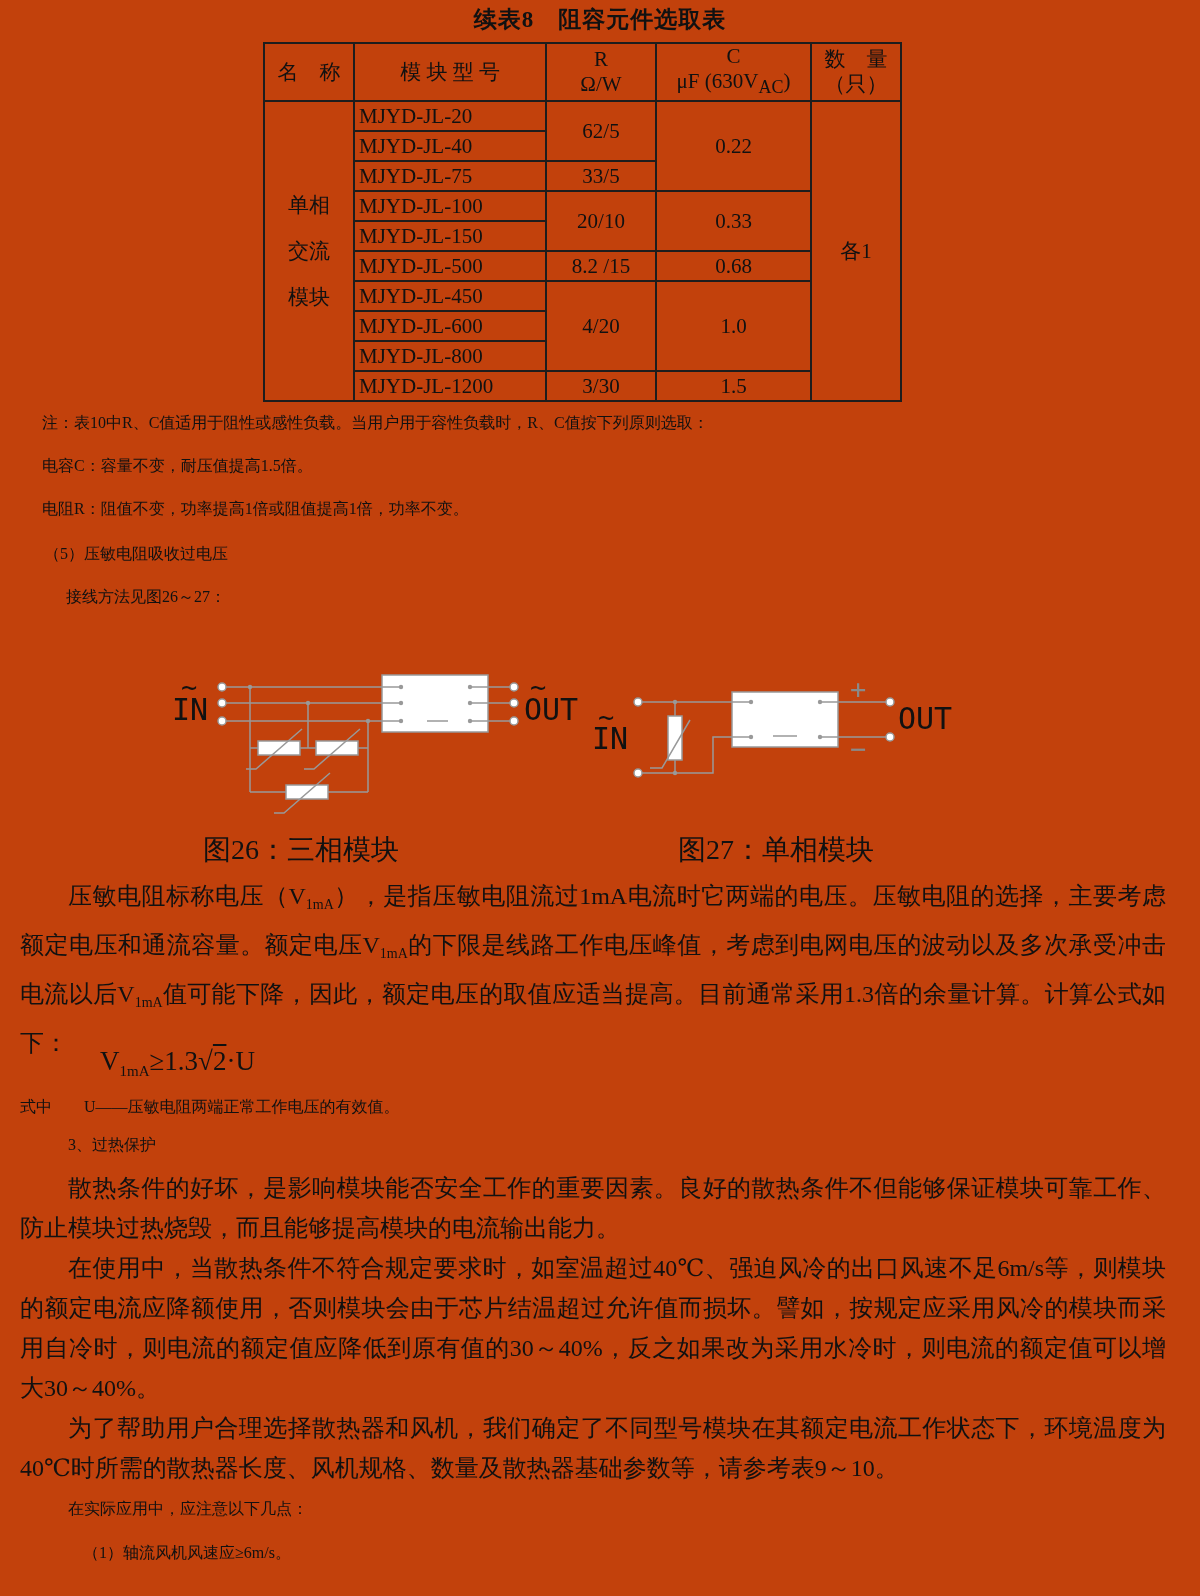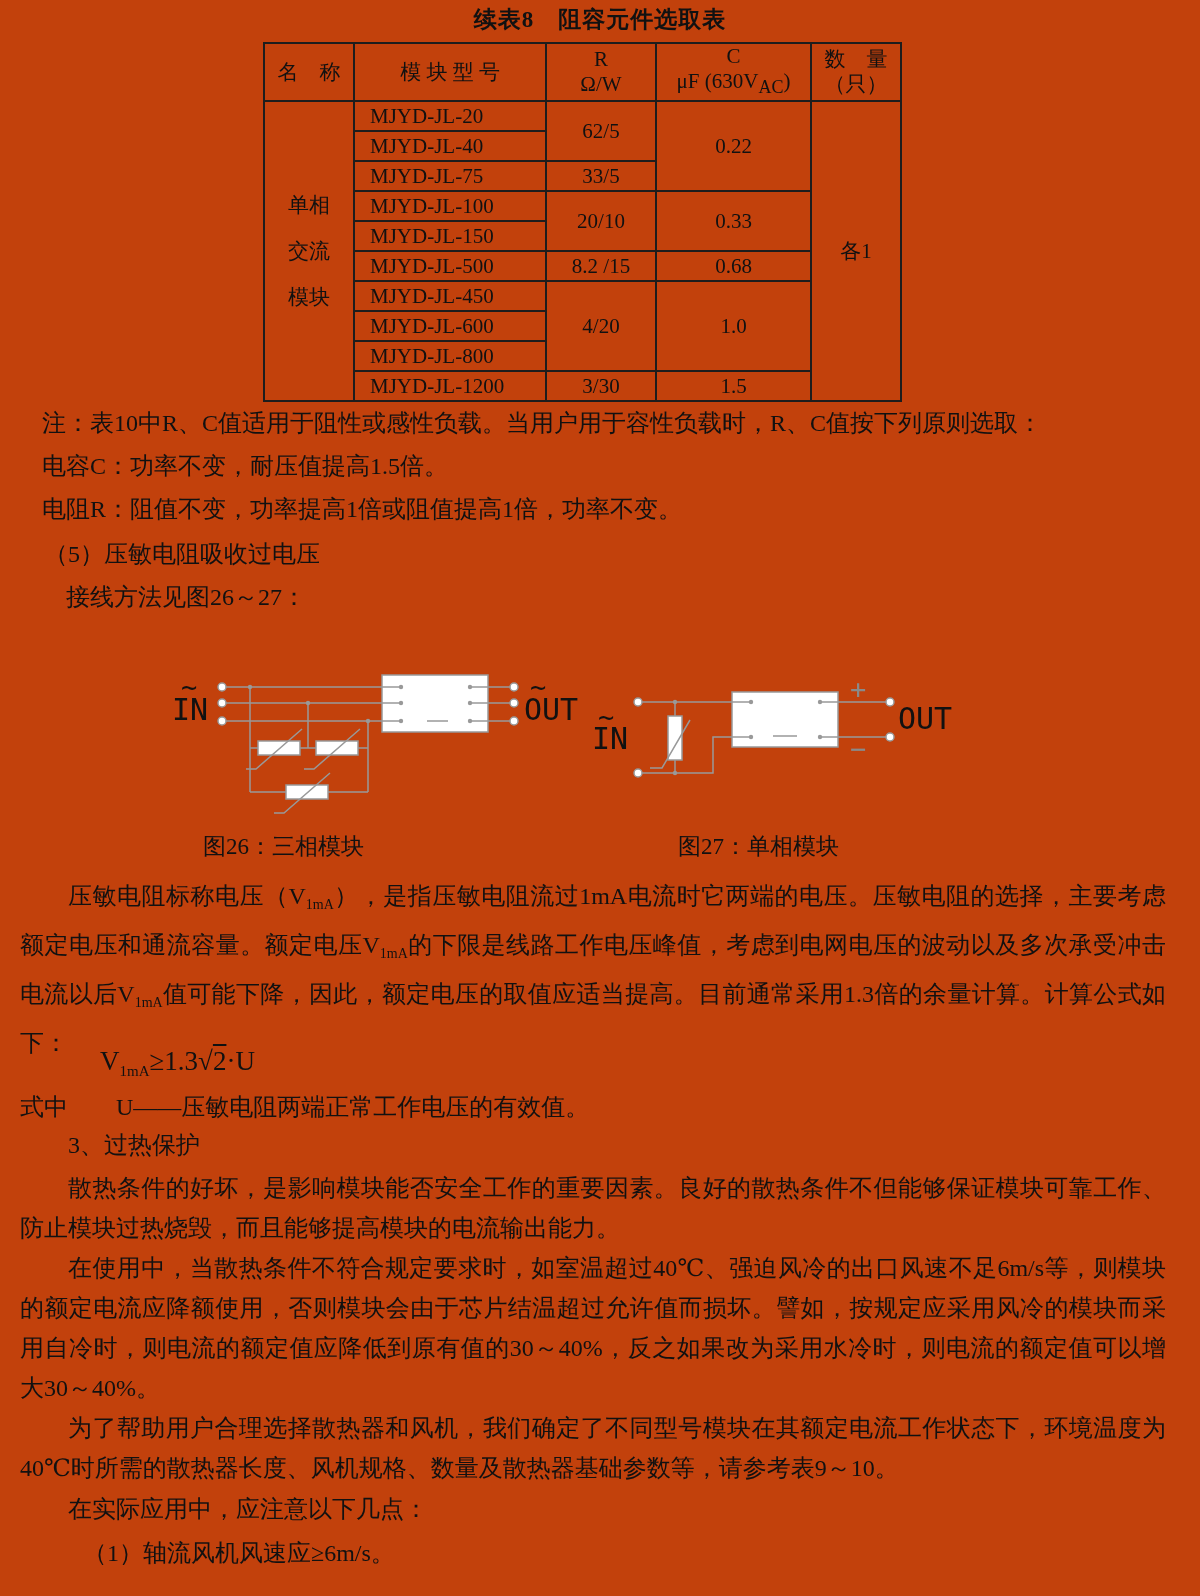--- a/index.html
+++ b/index.html
@@ -12,43 +12,43 @@
   .doc-title { top:4px; left:0; width:1200px; text-align:center;
     font-size:23px; font-weight:bold; letter-spacing:1px; }
 
   
   table.rc { border-collapse:collapse; position:absolute; top:42px; left:224px;
     table-layout:fixed;margin-left:39px; }
   table.rc td { border:2px solid #1d1d1d; font-size:21px; text-align:center;
     vertical-align:middle; padding:0; }
   table.rc tr { height:30px; }
   table.rc tr.hdr { height:56px; }
-  table.rc td.model { text-align:left; padding-left:15px; }
+  table.rc td.model { text-align:left; padding-left:4px; }
   .hdr2 { line-height:25px; }
   .subsc { font-size:18px; vertical-align:sub; }
   .namecell div { line-height:46px; }
 
   
-  .line { font-size:24px; line-height:34px; white-space:nowrap; }
+  .line { font-size:16px; line-height:34px; white-space:nowrap; }
   .para { left:20px; width:1146px; font-size:24px; line-height:40px;
     text-align:justify; text-indent:48px; }
   .seg-sub { font-size:14px; vertical-align:-5px; }
   .seg-overline { text-decoration:overline; }
   .formula { font-size:27px; line-height:38px; }
   .formula .seg-sub { font-size:15px; vertical-align:-6px; }
 
   
   svg .wire { stroke:#999; fill:none; stroke-width:1.5; }
   svg .part { fill:#fff; stroke:#999; stroke-width:1.5; }
   svg .term { fill:#fff; stroke:#999; stroke-width:1.5; }
   svg .dot  { fill:#999; stroke:none; }
   svg .lbl   { font-family:"DejaVu Sans Mono","Liberation Mono",monospace; font-size:30px; fill:#111; }
   svg .tilde { font-family:"DejaVu Sans Mono","Liberation Mono",monospace; font-size:27px; fill:#111; }
   svg .pm    { font-family:"DejaVu Sans Mono","Liberation Mono",monospace; font-size:27px; fill:#8a8a8a; }
-  .caption { font-size:23px; }
+  .caption { font-size:28px; }
 </style>
 </head>
 <body>
 
 <div class="page">
 
   <div class="abs doc-title">续表8　阻容元件选取表</div>
 
   <table class="rc">
     <colgroup>
@@ -119,21 +119,21 @@
         </tr>
     <tr>
           <td class="model">MJYD-JL-1200</td>
           <td>3/30</td>
           <td>1.5</td>
         </tr>
   </tbody>
     </table>
 
   <div class="abs line" style="top:406px;left:42px;">注：表10中R、C值适用于阻性或感性负载。当用户用于容性负载时，R、C值按下列原则选取：</div>
-  <div class="abs line" style="top:449px;left:42px;">电容C：功率不变，耐压值提高1.5倍。</div>
+  <div class="abs line" style="top:449px;left:42px;">电容C：容量不变，耐压值提高1.5倍。</div>
   <div class="abs line" style="top:492px;left:42px;">电阻R：阻值不变，功率提高1倍或阻值提高1倍，功率不变。</div>
 
   <div class="abs line" style="top:537px;left:44px;">（5）压敏电阻吸收过电压</div>
   <div class="abs line" style="top:580px;left:66px;">接线方法见图26～27：</div>
 
   <svg class="abs" style="top:630px;left:0;" width="1200" height="200" viewBox="0 0 1200 200">
 
     <g>
       <rect class="part" x="382" y="45" width="106" height="57"></rect>
 

